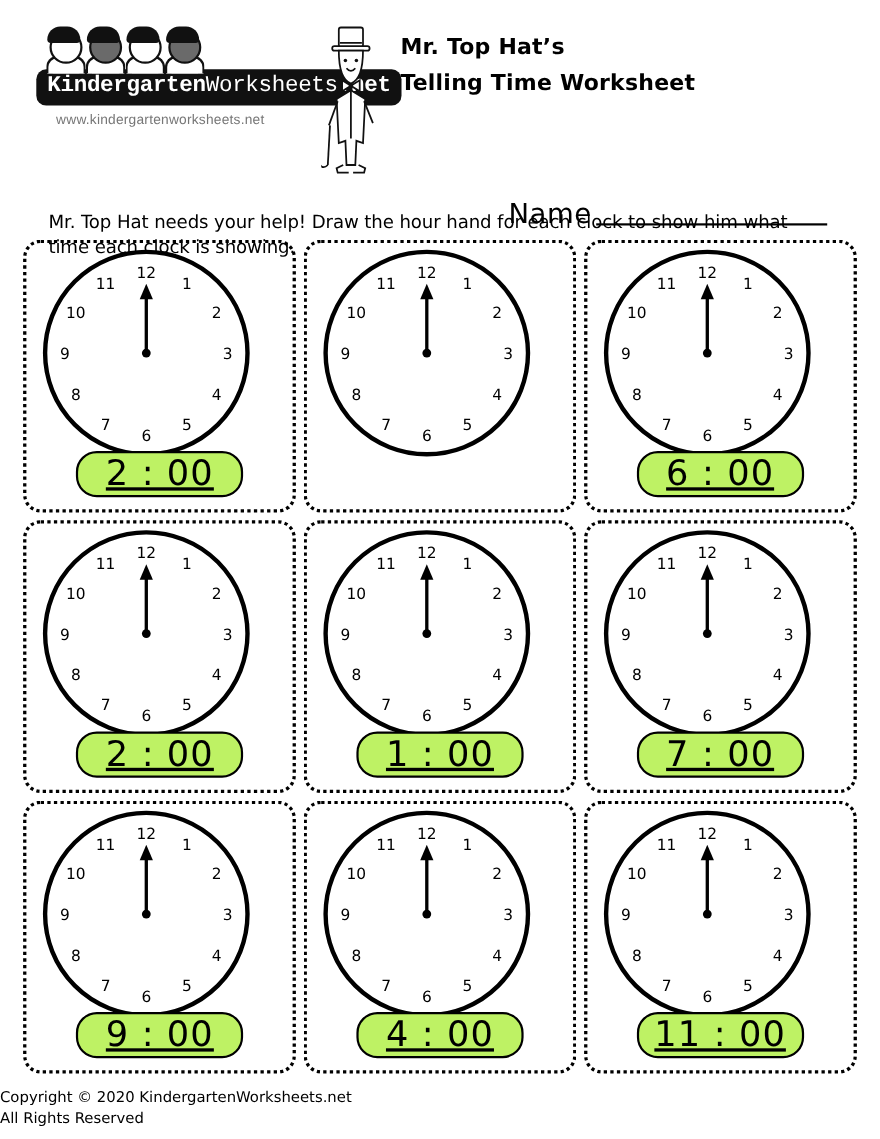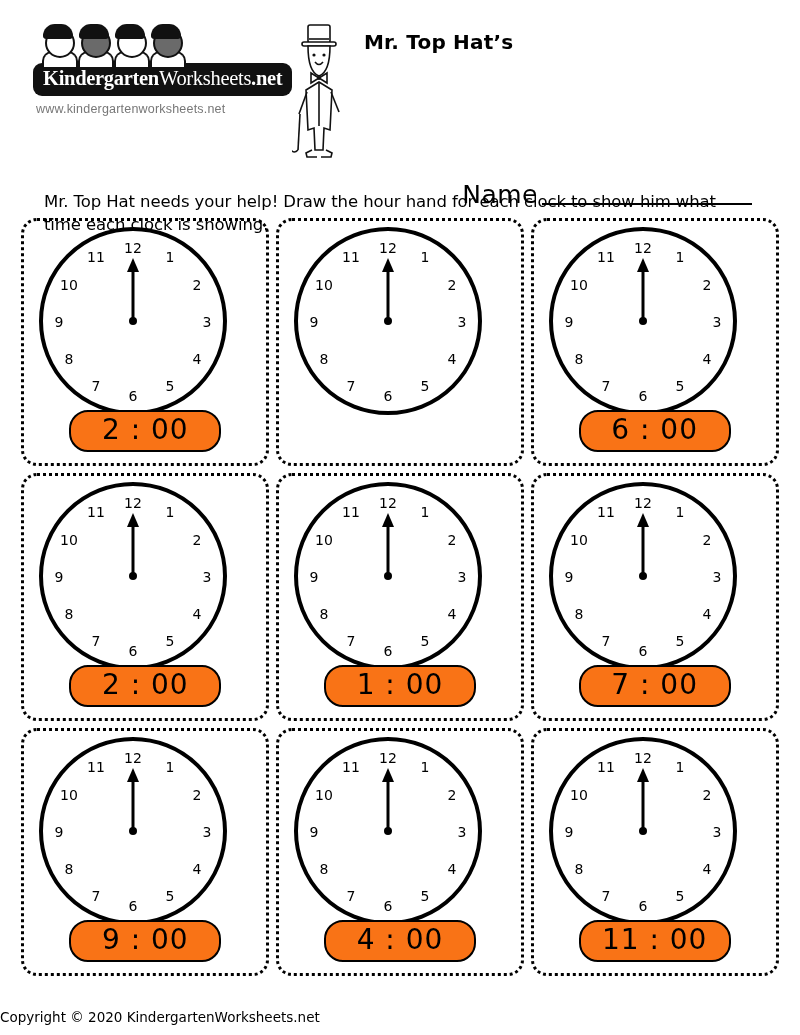--- a/index.html
+++ b/index.html
@@ -77,26 +77,26 @@
     margin-top: 1px;
     background: #111;
     border-radius: 9px;
     padding: 4px 10px 6px 10px;
     display: inline-block;
   }
   .logo-bar span {
     color: #ffffff;
     font-size: 20.5px;
     letter-spacing: -0.3px;
-    font-family: Liberation Serif, serif;
+    font-family: Liberation Mono, monospace;
   }
   .logo-bar .bold { font-weight: bold; }
   .logo-url {
     margin-top: 6px;
-    margin-left: 3px;
+    margin-left: 18px;
     font-size: 12.5px;
     color: #777777;
     letter-spacing: 0.2px;
     font-family: "Liberation Sans", sans-serif;
   }
 
   
   .tophat-figure {
     position: absolute;
     left: 292px;
@@ -184,26 +184,27 @@
   }
   .digital {
     position: absolute;
     left: 50%;
     transform: translateX(-50%);
     top: 192px;
     width: 148px;
     height: 38px;
     border: 2.5px solid #000;
     border-radius: 19px;
-    background: #f97316;
+    background: #bef264;
     text-align: center;
     line-height: 36px;
     font-family: "DejaVu Sans", sans-serif;
-    font-size: 28px;
+    font-size: 32px;
     letter-spacing: 1px;
+    text-decoration: underline;
   }
 
   
   .footer {
     position: absolute;
     left: 0;
     right: 0;
     bottom: 8px;
     text-align: left;
     font-family: "DejaVu Sans", sans-serif;
@@ -275,20 +276,21 @@
         <path d="M6 128 q-4 4 -7 0"></path>
 
         <path d="M20 128 l-6 3 l1 4 l10 0" fill="#fff"></path>
         <path d="M34 128 l6 3 l-1 4 l-10 0" fill="#fff"></path>
       </g>
     </svg>
   </div>
 
   <div class="title-block">
     <div class="title-line1">Mr. Top Hat’s</div>
+    <div class="title-line2">Telling Time Worksheet</div>
   </div>
 
   <div class="name-row">
     <span class="name-label">Name</span><span class="name-line"></span>
   </div>
 </div>
 
 <div class="instructions">Mr. Top Hat needs your help! Draw the hour hand for each clock to show him what time each clock is showing.</div>
 
 <div class="grid" id="clock-grid">
@@ -486,13 +488,14 @@
           <line x1="98" y1="98" x2="98" y2="40" stroke="#000" stroke-width="3"></line>
           <polygon points="92,49 98,35 104,49" fill="#000"></polygon>
           <circle cx="98" cy="98" r="4" fill="#000"></circle>
         </svg></div>
       <div class="digital">11 : 00</div>
     </div>
   </div>
 
 <div class="footer">
   <div>Copyright © 2020 KindergartenWorksheets.net</div>
+  <div>All Rights Reserved</div>
 </div>
 
 </body></html>

